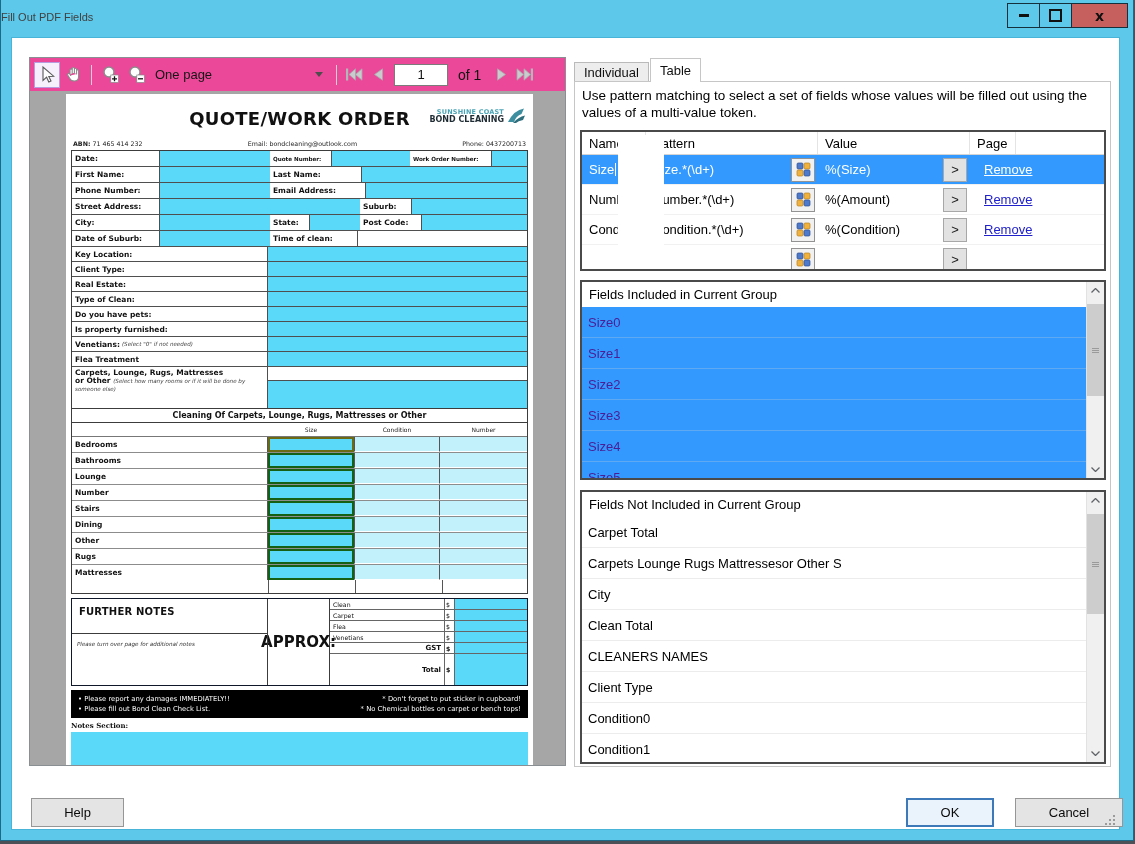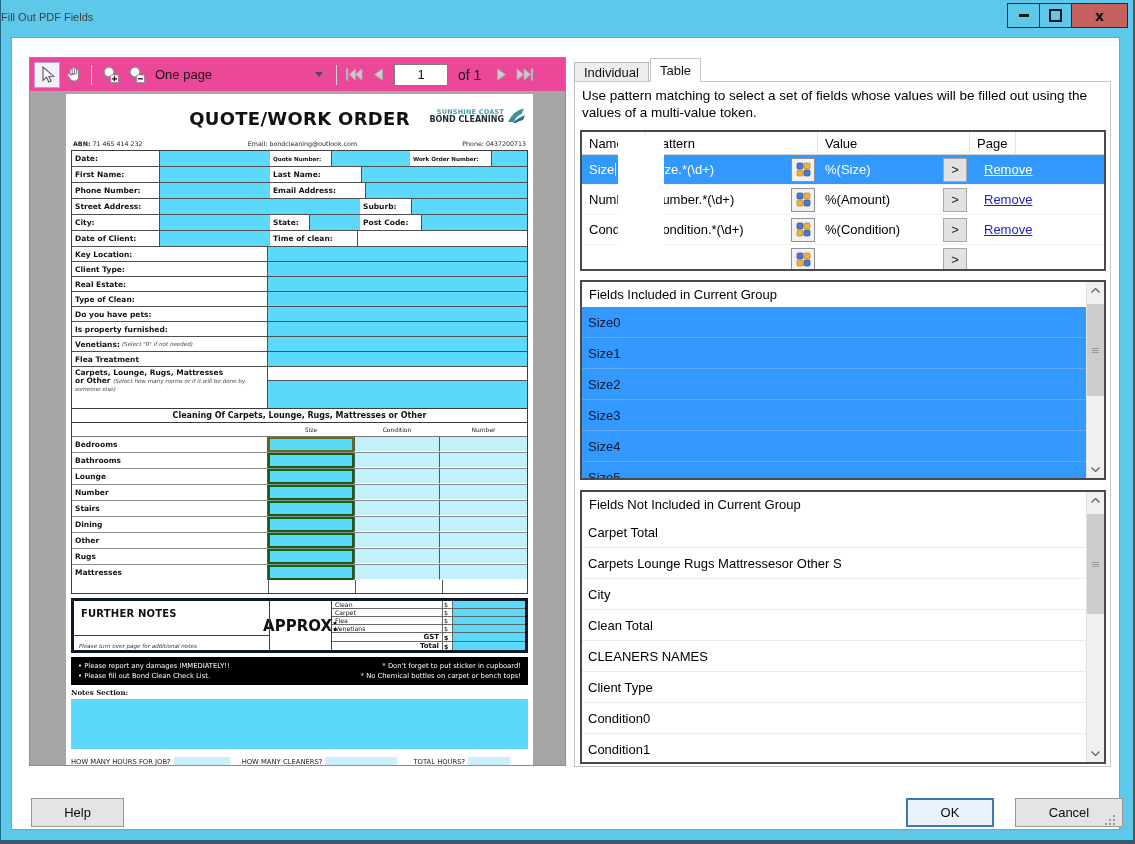--- a/index.html
+++ b/index.html
@@ -62,21 +62,21 @@
   .rh{text-align:center;box-sizing:border-box}
   .room-row{display:flex;height:15px;border-bottom:1px solid #8c8c8c}
   .room-row:last-child{border-bottom:none}
   .rn{width:196px;font-size:7.5px;font-weight:bold;padding-left:3px;border-right:1px solid #555;display:flex;align-items:center;box-sizing:border-box;background:#fff}
   .rs{width:86px;background:#5bd9f8;border:2px solid #156015;box-sizing:border-box}
   .rs.cur{border-color:#6c6a15}
   .rcond{width:86px;background:#c2f0fb;border-right:1px solid #555;border-left:1px solid #555;box-sizing:border-box;border-bottom:1px solid #fff}
   .rnum{flex:1;background:#c2f0fb;border-bottom:1px solid #fff}
   .room-empty{height:13px;background:#fff;display:flex}
   .re1{width:196px;border-right:1px solid #555}.re2{width:86px;border-right:1px solid #555}.re3{width:86px;border-right:1px solid #555}
-  .fnotes{margin-top:4px;display:flex;border:3px solid #0f172a;height:55px;box-sizing:border-box}
+  .fnotes{margin-top:4px;display:flex;border:1px solid #0f172a;height:88px;box-sizing:border-box}
   .fn-cell{width:196px;border-right:1px solid #3c3c3c;position:relative;box-sizing:border-box}
   .fn-title{font-weight:bold;font-size:10px;padding:7px 0 0 7px;letter-spacing:.2px}
   .fn-split{position:absolute;left:0;right:0;top:34px;border-top:1px solid #3c3c3c}
   .fn-note{position:absolute;top:42px;left:5px;font-size:5.6px;font-style:italic;color:#333}
   .ax-cell{width:62px;border-right:1px solid #3c3c3c;display:flex;align-items:center;justify-content:center;font-weight:bold;font-size:15px;box-sizing:border-box}
   .ax-rows{flex:1;display:flex;flex-direction:column}
   .ax-row{display:flex;height:11px;border-bottom:1px solid #666;font-size:6.2px;box-sizing:border-box}
   .ax-row:last-child{border-bottom:none;flex:1}
   .ax-lbl{flex:1;padding-left:3px;border-right:1px solid #666;display:flex;align-items:center;box-sizing:border-box}
   .ax-lbl.b{justify-content:flex-end;font-weight:bold;font-size:7px;padding-right:3px}
@@ -112,21 +112,21 @@
   .arrow-btn{width:24px;height:24px;border:1px solid #a7a7a7;background:#e2e2e2;display:flex;align-items:center;justify-content:center;font-size:13px;color:#1a1a1a;margin-right:3px;box-sizing:border-box;flex:none}
   .rlink{color:#2121cc;text-decoration:underline;cursor:pointer}
   .prow.sel .rlink{color:#fff}
   .caret{display:inline-block;width:1px;height:13px;background:#fff;margin-left:1px;vertical-align:-2px}
   .lbox{position:absolute;left:5px;width:526px;border:2px solid #4a4a4a;box-sizing:border-box;background:#fff;overflow:hidden}
   .lbox.inc{top:198px;height:200px}
   .lbox.exc{top:408px;height:274px}
   .lhead{height:25px;display:flex;align-items:center;padding-left:7px;font-size:13px;color:#000;background:#fff}
   .litems{position:absolute;left:0;top:25px;right:17px;bottom:0;overflow:hidden}
   .li-item{height:30px;display:flex;align-items:center;padding-left:6px;font-size:13px;border-bottom:1px solid #ececec;color:#000;background:#fff}
-  .li-item.sel{background:#3399ff;color:#0f172a;border-bottom:1px solid #5fa9f2}
+  .li-item.sel{background:#3399ff;color:#4c1d95;border-bottom:1px solid #5fa9f2}
   .sb{position:absolute;top:0;right:0;bottom:0;width:17px;background:#f0f0f0;border-left:1px solid #e2e2e2}
   .sb-btn{height:17px;display:flex;align-items:center;justify-content:center}
   .sb-down{position:absolute;bottom:0;left:0;right:0}
   .sb-thumb{position:absolute;left:0;right:0;background:#cdcdcd;display:flex;align-items:center;justify-content:center}
   .grip-lines{width:7px}
   .grip-lines div{height:1px;background:#9a9a9a;margin:1px 0}
 
   
   .btn{position:absolute;height:29px;background:#e4e4e4;border:1px solid #969696;display:flex;align-items:center;justify-content:center;font-size:13px;color:#0a0a0a;box-sizing:border-box}
   .btn.help{left:19px;top:760px;width:93px}
@@ -270,21 +270,21 @@
             </div>
             <div class="frow">
               <div class="flbl" style="width:88px">City:</div>
               <div class="ffill" style="width:110px"></div>
               <div class="flbl" style="width:40px">State:</div>
               <div class="ffill" style="width:50px"></div>
               <div class="flbl" style="width:62px">Post Code:</div>
               <div class="ffill" style="flex:1"></div>
             </div>
             <div class="frow">
-              <div class="flbl" style="width:88px">Date of Client:</div>
+              <div class="flbl" style="width:88px">Date of Suburb:</div>
               <div class="ffill" style="width:110px"></div>
               <div class="flbl" style="width:88px">Time of clean:</div>
               <div class="ffill" style="flex:1;background:#fff"></div>
             </div>
             <div class="frow" style="height:15px">
               <div class="flbl" style="width:196px">Key Location:</div>
               <div class="ffill" style="flex:1"></div>
             </div>
             <div class="frow" style="height:15px">
               <div class="flbl" style="width:196px">Client Type:</div>

